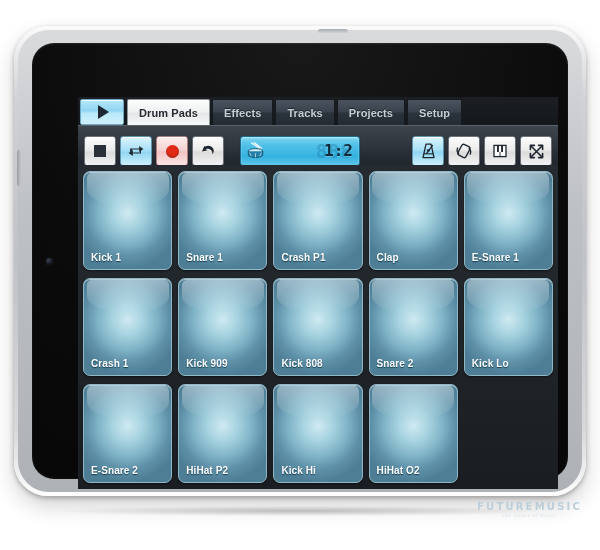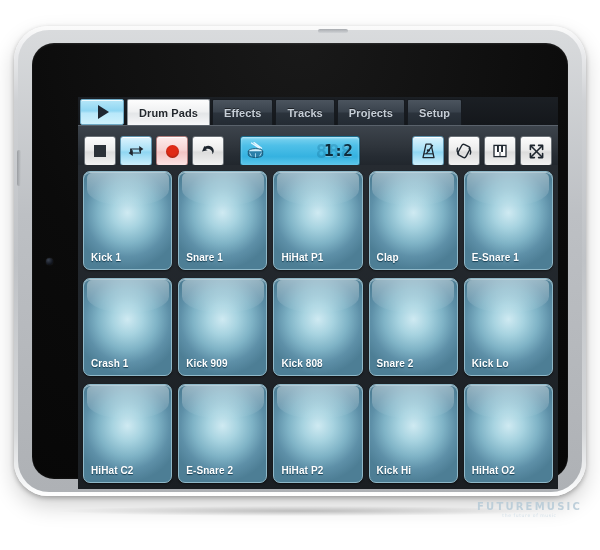--- a/index.html
+++ b/index.html
@@ -323,21 +323,21 @@
 
             <div class="padwrap">
               <div class="padgrid">
                 <div class="pad">
                   <span class="pad-label">Kick 1</span>
                   </div>
                 <div class="pad">
                   <span class="pad-label">Snare 1</span>
                   </div>
                 <div class="pad">
-                  <span class="pad-label">HiHat P1</span>
+                  <span class="pad-label">Crash P1</span>
                   </div>
                 <div class="pad">
                   <span class="pad-label">Clap</span>
                   </div>
                 <div class="pad">
                   <span class="pad-label">E-Snare 1</span>
                   </div>
 
                 <div class="pad">
                   <span class="pad-label">Crash 1</span>
@@ -348,23 +348,20 @@
                 <div class="pad">
                   <span class="pad-label">Kick 808</span>
                   </div>
                 <div class="pad">
                   <span class="pad-label">Snare 2</span>
                   </div>
                 <div class="pad">
                   <span class="pad-label">Kick Lo</span>
                   </div>
 
-                <div class="pad">
-                  <span class="pad-label">HiHat C2</span>
-                  </div>
                 <div class="pad">
                   <span class="pad-label">E-Snare 2</span>
                   </div>
                 <div class="pad">
                   <span class="pad-label">HiHat P2</span>
                   </div>
                 <div class="pad">
                   <span class="pad-label">Kick Hi</span>
                   </div>
                 <div class="pad">

